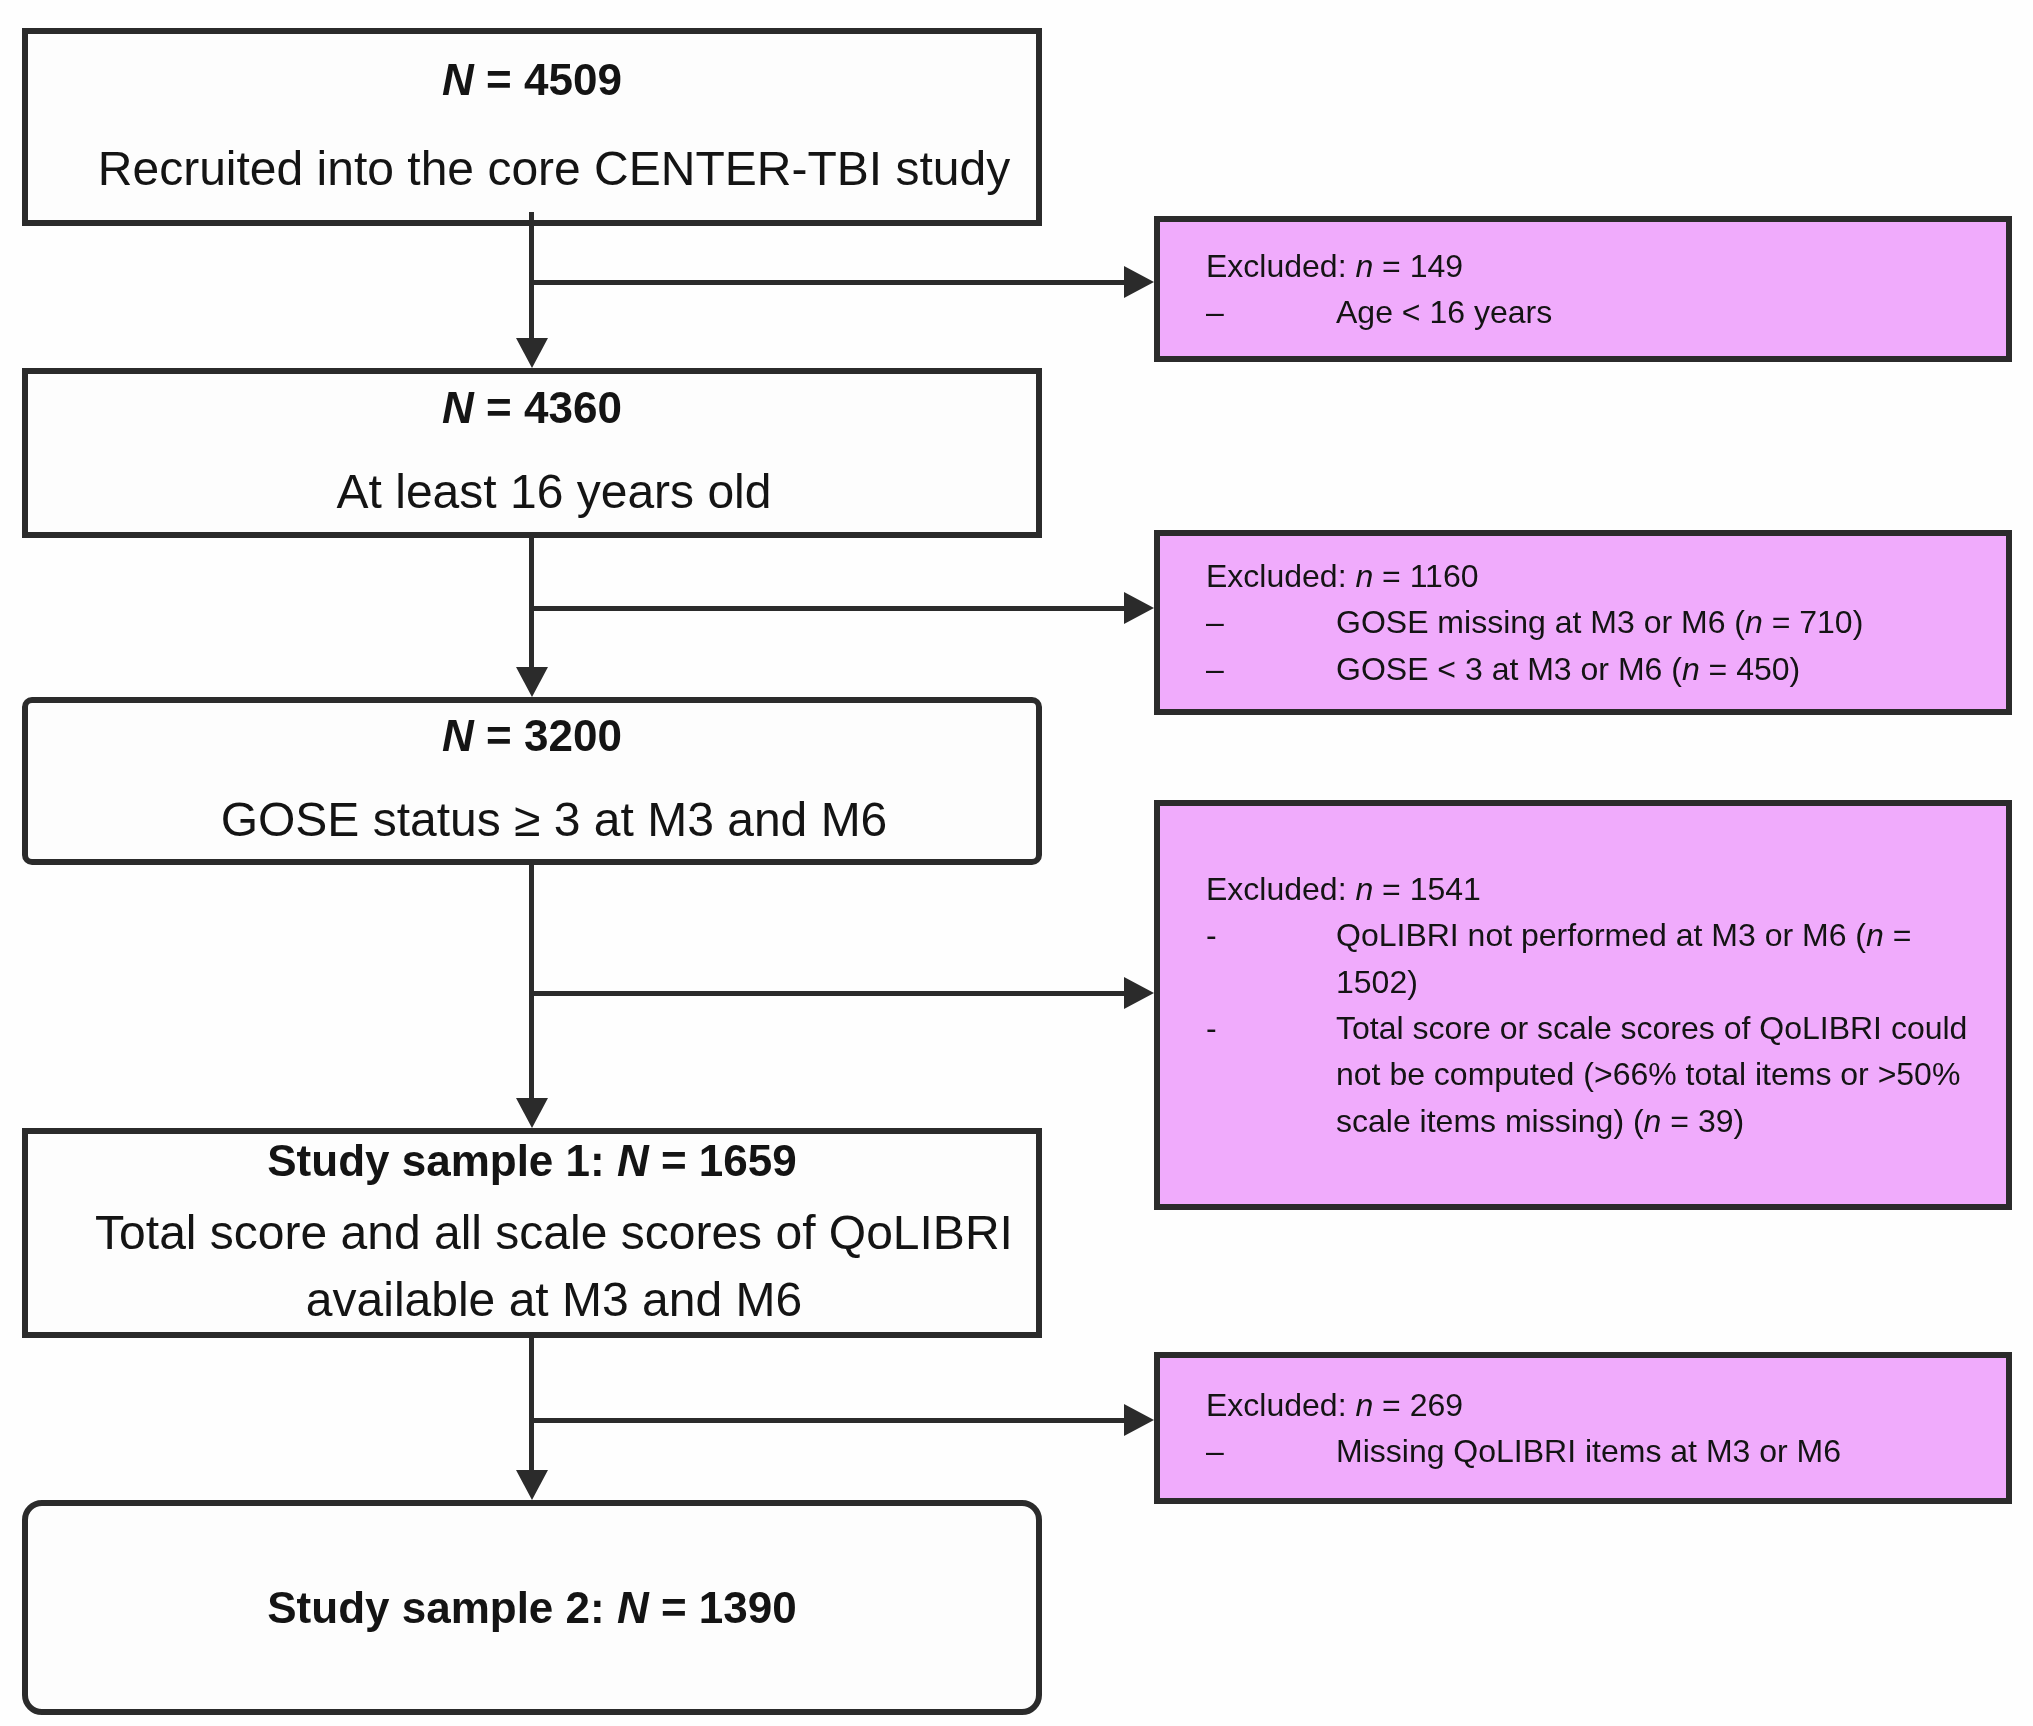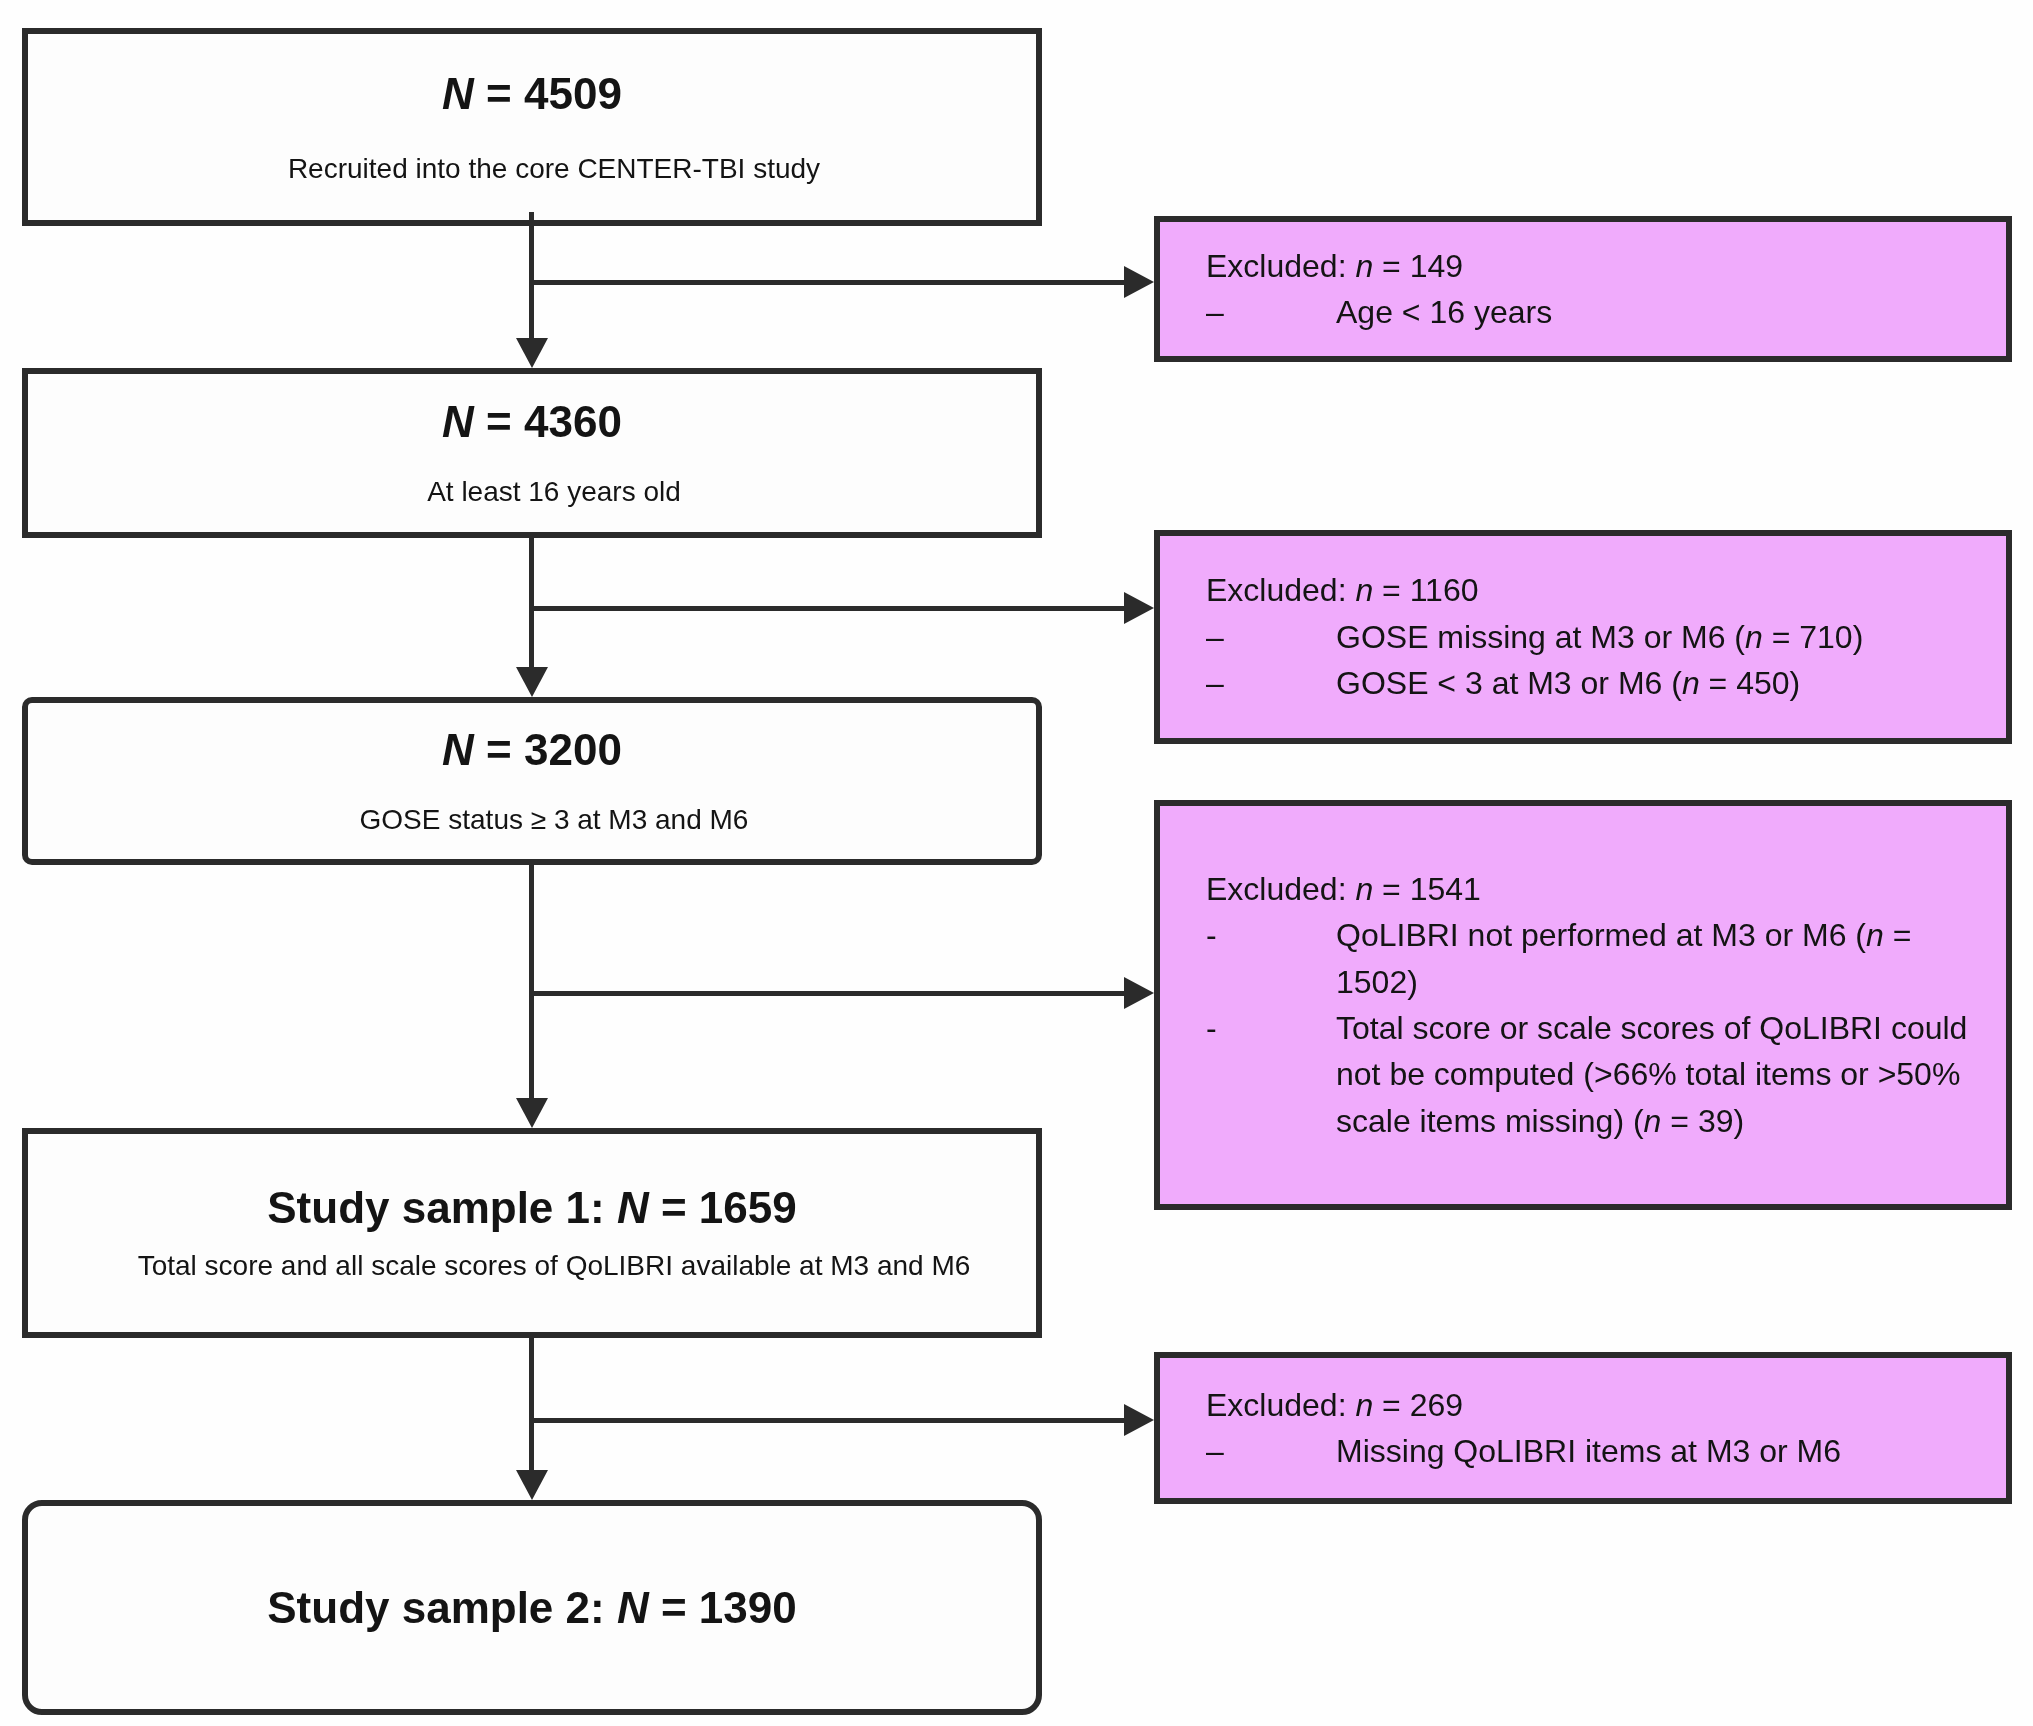--- a/index.html
+++ b/index.html
@@ -34,21 +34,21 @@
     padding: 8px 20px;
     gap: 24px;
   }
   .box-title {
     font-size: 44px;
     font-weight: 700;
     line-height: 1.25;
     white-space: nowrap;
   }
   .box-desc {
-    font-size: 28px;
+    font-size: 48px;
     font-weight: 400;
     line-height: 1.38;
     margin-left: 44px;
   }
   .italic { font-style: italic; }
   
   .exc-box {
     position: absolute;
     left: 1154px;
     width: 858px;
@@ -128,21 +128,21 @@
   </div>
 
   <div class="exc-box" style="top:216px; height:146px;">
     <div class="exc-header"><span>Excluded: </span><span class="italic">n</span><span> = 149</span></div>
     <div class="exc-bullet">
       <span class="exc-marker">–</span>
       <span class="bullet-text"><span>Age &lt; 16 years</span><span class="italic"></span><span></span></span>
     </div>
   </div>
 
-  <div class="exc-box" style="top:530px; height:214px;">
+  <div class="exc-box" style="top:530px; height:185px;">
     <div class="exc-header"><span>Excluded: </span><span class="italic">n</span><span> = 1160</span></div>
     <div class="exc-bullet">
       <span class="exc-marker">–</span>
       <span class="bullet-text"><span>GOSE missing at M3 or M6 (</span><span class="italic">n</span><span> = 710)</span></span>
     </div>
     <div class="exc-bullet">
       <span class="exc-marker">–</span>
       <span class="bullet-text"><span>GOSE &lt; 3 at M3 or M6 (</span><span class="italic">n</span><span> = 450)</span></span>
     </div>
   </div>

